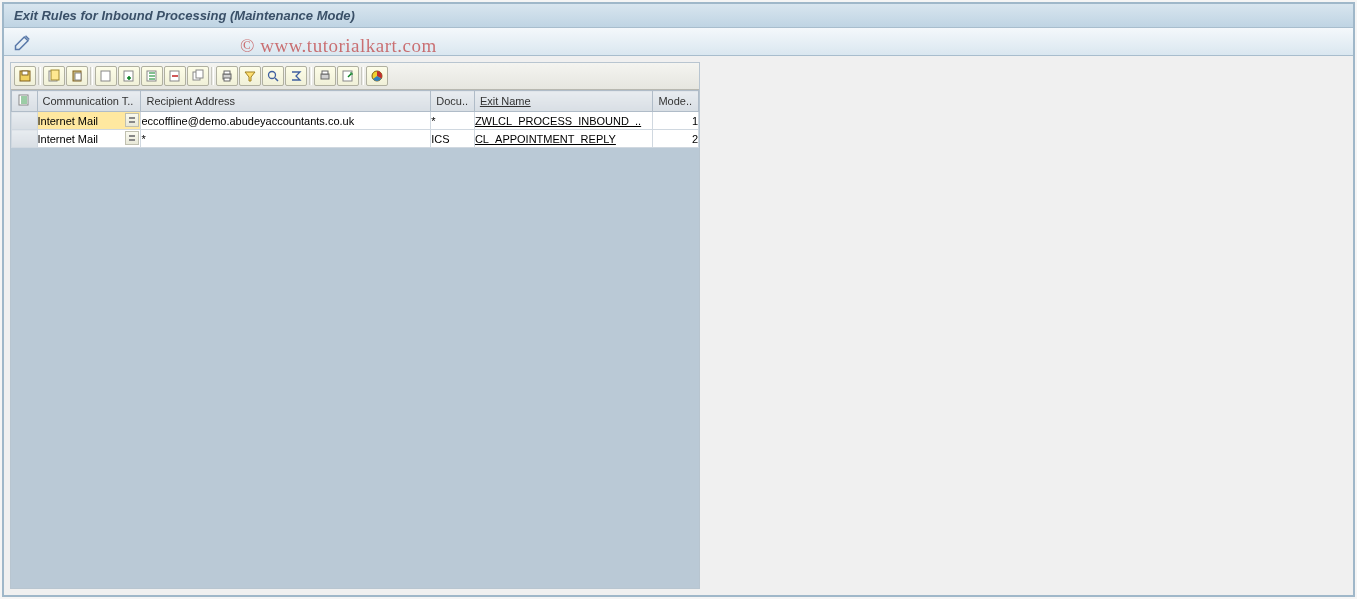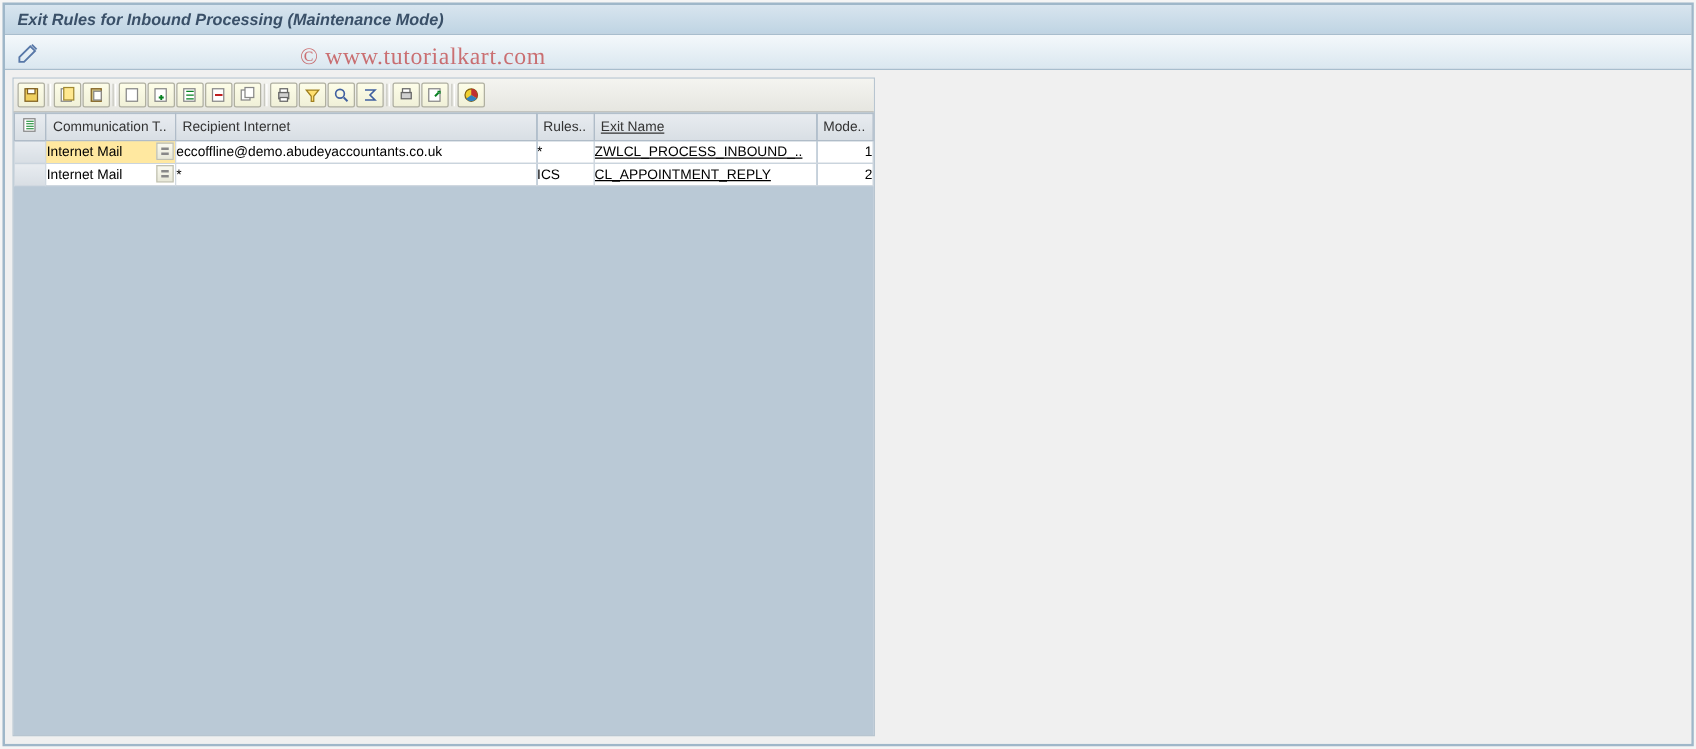--- a/index.html
+++ b/index.html
@@ -244,22 +244,22 @@
             <tr>
               <th class="rowhdr-col">
                 <span class="corner-icon">
                     <svg viewBox="0 0 14 14">
                       <rect x="2" y="2" width="9" height="10" fill="#fff" stroke="#888"></rect>
                       <path d="M4 4h6M4 6h6M4 8h6M4 10h6" stroke="#068020" stroke-width="0.8"></path>
                     </svg>
                   </span>
               </th>
               <th class="comm-col">Communication T..</th>
-              <th class="recip-col">Recipient Internet</th>
-              <th class="docu-col">Rules..</th>
+              <th class="recip-col">Recipient Address</th>
+              <th class="docu-col">Docu..</th>
               <th class="exit-col">Exit Name</th>
               <th class="call-col">Mode..</th>
             </tr>
           </thead>
           <tbody id="grid-body">
               <tr>
                 <td class="rowhdr-col"></td>
                 <td class="dd-cell comm-col sel-cell">Internet Mail<span class="dd-handle">
                     <svg width="8" height="8" viewBox="0 0 8 8">
                       <rect x="1" y="1" width="6" height="2" fill="#888"></rect>

